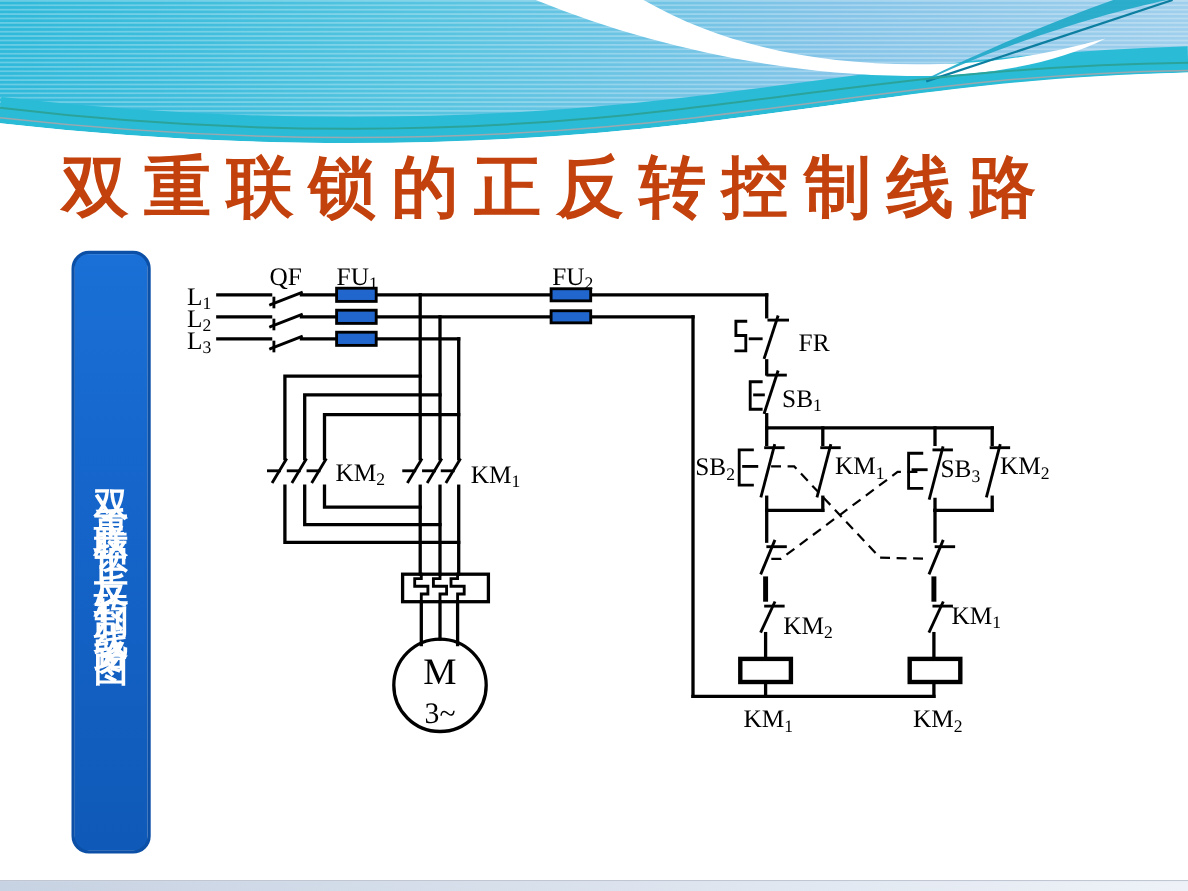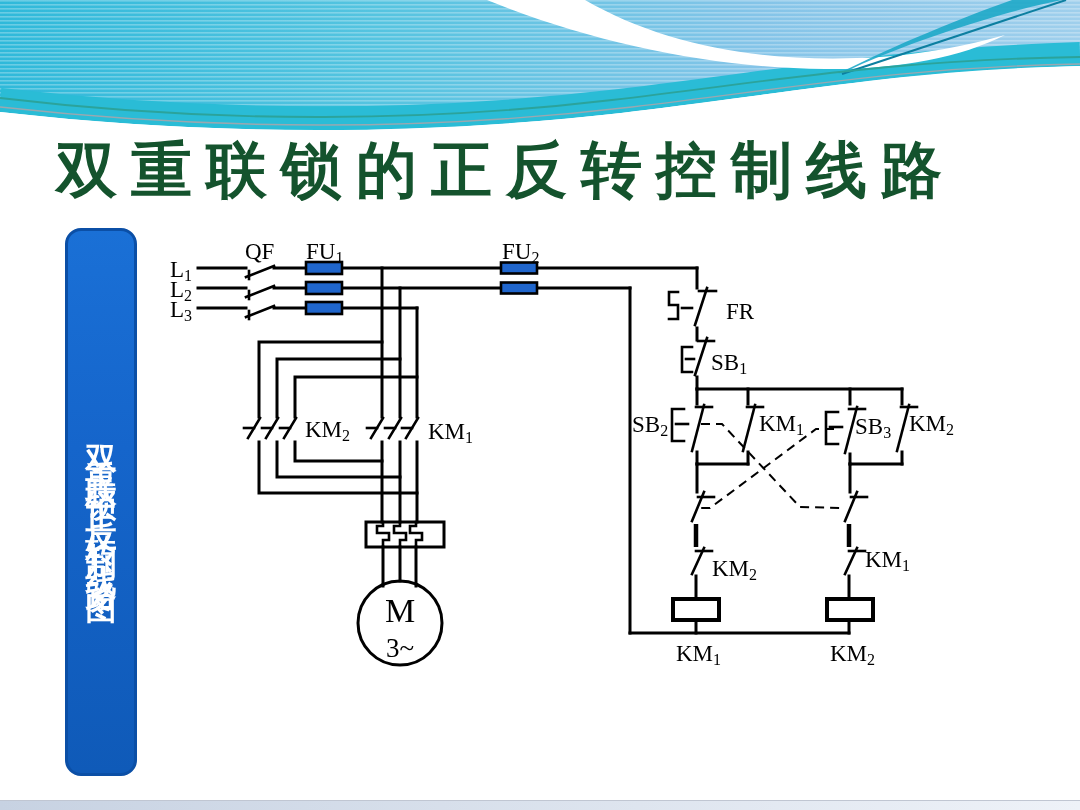--- a/index.html
+++ b/index.html
@@ -5,21 +5,21 @@
   html,body{margin:0;padding:0;background:#888;}
   .slide{
     position:relative;width:1080px;height:810px;background:#ffffff;
     overflow:hidden;font-family:"Liberation Sans",sans-serif;
   }
   
   .hdr-svg{position:absolute;left:0;top:0;}
   
   .title{
     position:absolute;left:56px;top:130px;width:980px;
-    font-size:61px;font-weight:bold;color:#14532d;
+    font-size:61px;font-weight:bold;color:#c2410c;
     letter-spacing:14px;white-space:nowrap;
   }
   
   .banner{
     position:absolute;left:65px;top:228px;width:72px;height:548px;
     background:linear-gradient(180deg,#1a70d6 0%,#1565cb 40%,#0f5ab8 100%);
     border:3px solid #0b4fa6;border-radius:16px;box-sizing:border-box;
     display:flex;align-items:center;justify-content:center;
   }
   .banner-text{

